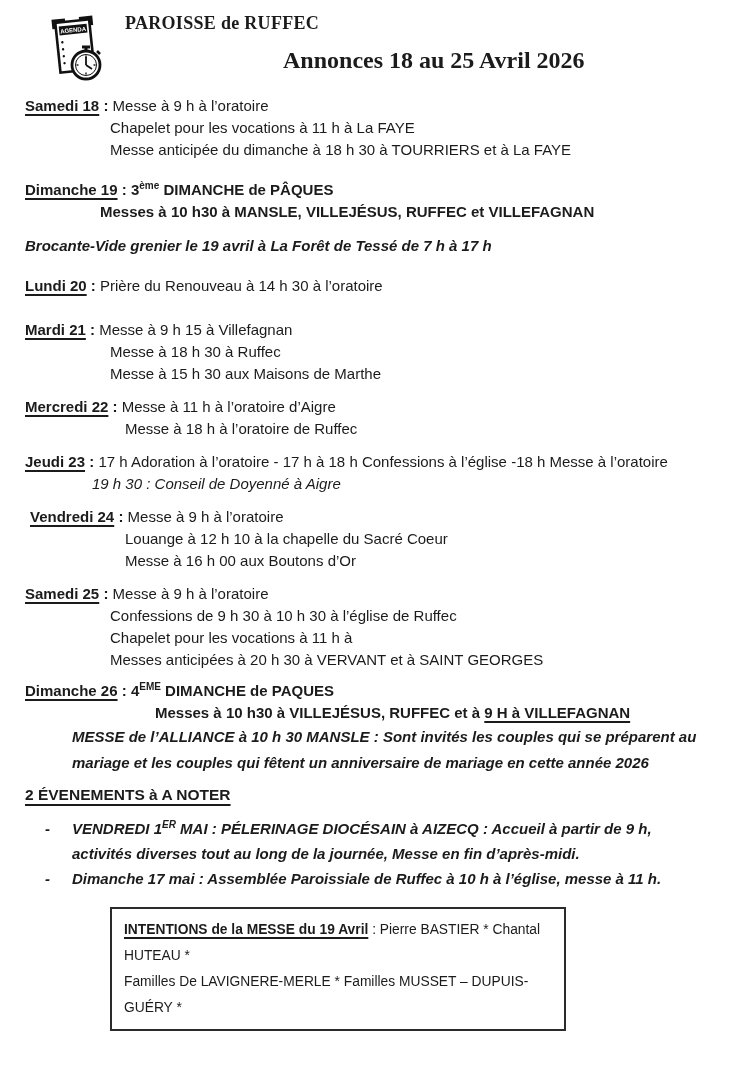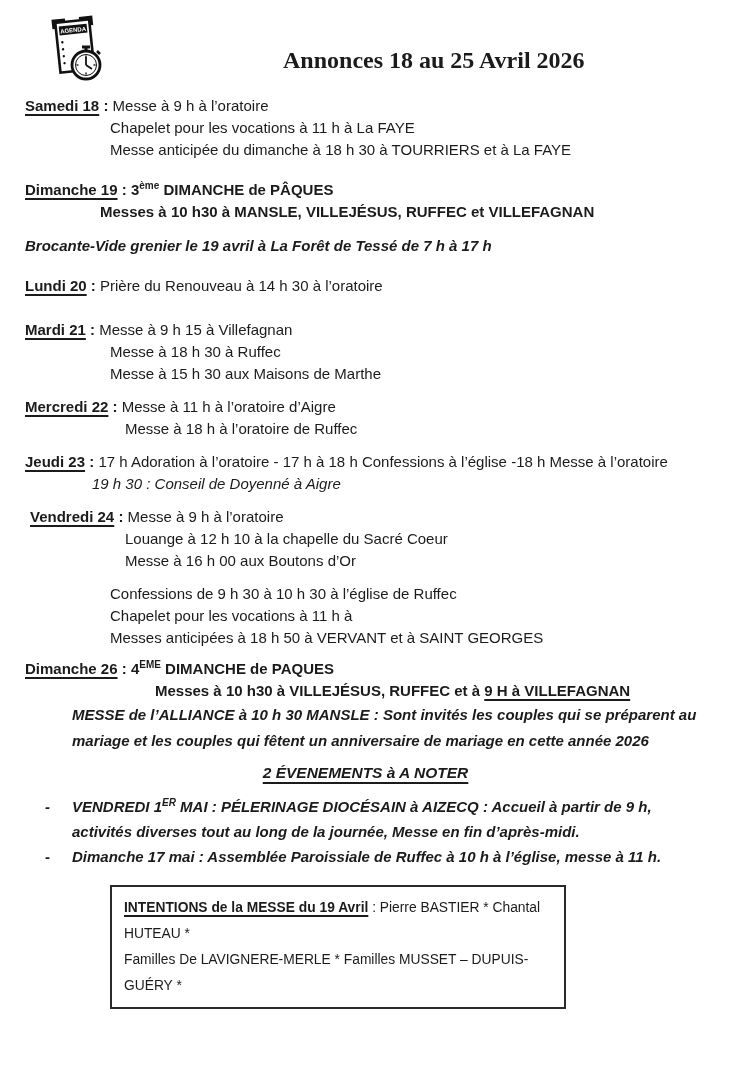--- a/index.html
+++ b/index.html
@@ -38,21 +38,21 @@
 
   .i47{padding-left:47px;}
   .i67{padding-left:67px;}
   .i75{padding-left:75px;}
   .i85{padding-left:85px;}
   .i100{padding-left:100px;}
   .i130{padding-left:130px;}
   .lh26{line-height:26px;}
 
   
-  .ev-title{font-weight:bold;font-style:italic;text-decoration:underline;text-decoration-thickness:1.5px;text-underline-offset:4px;font-size:15.5px;margin-bottom:10px;text-align:center;}
+  .ev-title{font-weight:bold;text-decoration:underline;text-decoration-thickness:1.5px;text-underline-offset:4px;font-size:15.5px;margin-bottom:10px;}
   .bullet{display:flex;line-height:25px;font-weight:bold;font-style:italic;}
   .bullet .dash{width:27px;padding-left:20px;flex:none;}
   .bullet .btext{flex:1;}
 
   
   .ibox{
     margin:16px 0 0 85px;width:428px;
     border:2px solid #2b2b2b;padding:8px 12px;
     font-size:13.8px;line-height:26px;
   }
@@ -83,20 +83,21 @@
         <circle cx="41" cy="51" r="14" fill="#ffffff" stroke="#111111" stroke-width="2.8"></circle>
         <circle cx="41" cy="51" r="10.5" fill="none" stroke="#111111" stroke-width="1"></circle>
         <line x1="41" y1="41.5" x2="41" y2="43.5" stroke="#111111" stroke-width="1.4"></line>
         <line x1="41" y1="58.5" x2="41" y2="60.5" stroke="#111111" stroke-width="1.4"></line>
         <line x1="31.5" y1="51" x2="33.5" y2="51" stroke="#111111" stroke-width="1.4"></line>
         <line x1="48.5" y1="51" x2="50.5" y2="51" stroke="#111111" stroke-width="1.4"></line>
         <line x1="41" y1="51" x2="41" y2="43" stroke="#111111" stroke-width="1.8"></line>
         <line x1="41" y1="51" x2="47" y2="55" stroke="#111111" stroke-width="1.8"></line>
       </g>
     </svg>
+    <div class="paroisse">PAROISSE de RUFFEC</div>
     <div class="annonces">Annonces 18 au 25 Avril 2026</div>
   </div>
 
   <div class="blk">
     <div><span class="day">Samedi 18</span><span class="sep"> : </span><span>Messe à 9 h à l’oratoire</span></div>
     <div class="i85">Chapelet pour les vocations à 11 h à La FAYE</div>
     <div class="i85">Messe anticipée du dimanche à 18 h 30 à TOURRIERS et à La FAYE</div>
   </div>
 
   <div class="blk" style="margin-bottom:12px;">
@@ -126,23 +127,24 @@
     <div class="i67 i">19 h 30 :  Conseil de Doyenné à Aigre</div>
   </div>
 
   <div class="blk tight">
     <div style="padding-left:5px;"><span class="day">Vendredi 24</span><span class="sep"> : </span><span>Messe à 9 h à l’oratoire</span></div>
     <div class="i100">Louange à 12 h 10 à la chapelle du Sacré Coeur</div>
     <div class="i100">Messe à 16 h 00 aux Boutons d’Or</div>
   </div>
 
   <div class="blk" style="margin-bottom:9px;">
+    <div><span class="day">Samedi 25</span><span class="sep"> : </span><span>Messe à 9 h à l’oratoire</span></div>
     <div class="i85">Confessions de 9 h 30 à 10 h 30 à l’église de Ruffec</div>
     <div class="i85">Chapelet pour les vocations à 11 h à</div>
-    <div class="i85">Messes anticipées à 18 h 50 à VERVANT et à SAINT GEORGES</div>
+    <div class="i85">Messes anticipées à 20 h 30 à VERVANT et à SAINT GEORGES</div>
   </div>
 
   <div class="blk" style="margin-bottom:8px;">
     <div><span class="day">Dimanche 26</span><span class="sep"> : </span><span class="b">4</span><sup class="b">EME</sup><span class="b"> DIMANCHE de PAQUES</span></div>
     <div class="i130 b"><span>Messes à 10 h30 à VILLEJÉSUS, RUFFEC et à </span><span class="ub">9 H à VILLEFAGNAN</span></div>
     <div class="i47 bi lh26">MESSE de l’ALLIANCE à 10 h 30 MANSLE : Sont invités les couples qui se préparent au</div>
     <div class="i47 bi lh26">mariage et les couples qui fêtent un anniversaire de mariage en cette année 2026</div>
   </div>
 
 

